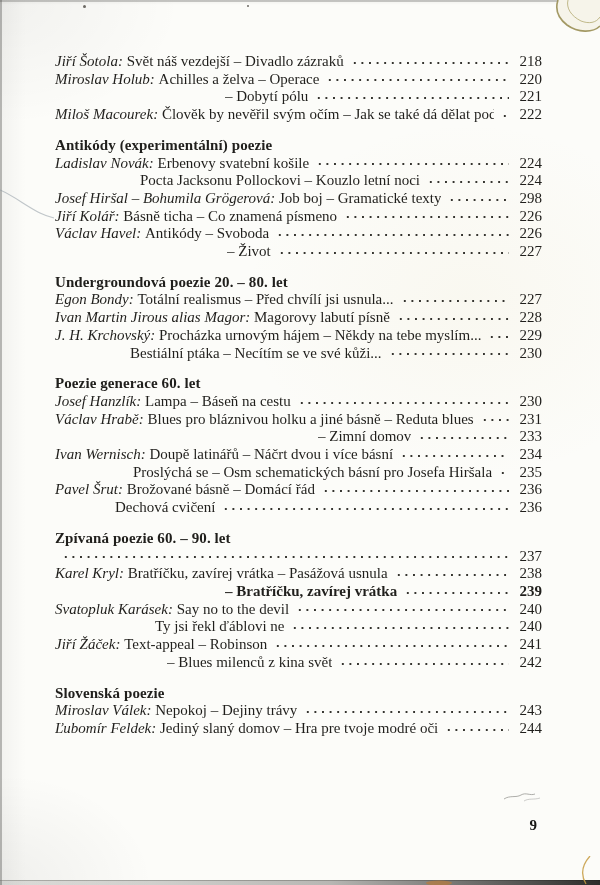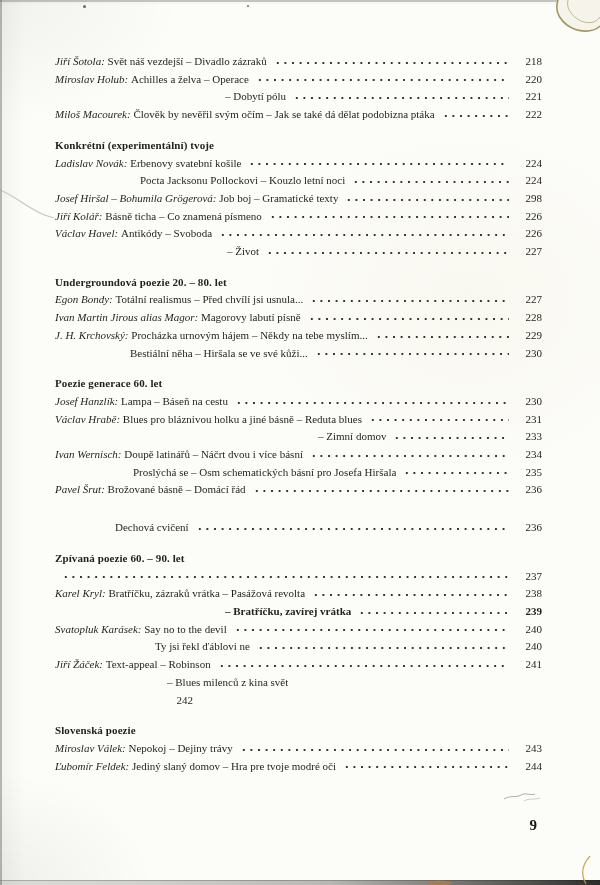--- a/index.html
+++ b/index.html
@@ -20,21 +20,21 @@
   }
   .edge-left{position:absolute;left:0;top:0;bottom:0;width:2px;background:rgba(70,70,66,0.35);}
   .edge-top{position:absolute;left:0;top:0;right:0;height:2px;background:rgba(90,90,86,0.30);}
   .edge-bottom-line{position:absolute;left:0;right:0;top:880px;height:1px;background:rgba(120,120,114,0.45);}
   .edge-bottom{
     position:absolute;left:0;right:0;bottom:0;height:5px;
     background:linear-gradient(to right, rgba(70,68,62,0.12), rgba(55,53,48,0.35) 55%, rgba(22,22,20,0.9));
   }
   .content{
     position:absolute;left:55px;right:58px;top:53px;
-    color:#201f1c;font-size:11px;line-height:17.7px;
+    color:#201f1c;font-size:15px;line-height:17.7px;
   }
   .toc-section{margin-top:13px;}
   .toc-section:first-child{margin-top:0;}
   .toc-header{font-weight:bold;letter-spacing:0.1px;}
   .toc-row{display:flex;align-items:baseline;}
   .entry-text{white-space:nowrap;flex:0 1 auto;overflow:hidden;}
   .entry-text em{font-style:italic;}
   .leader{
     flex:1 1 auto;min-width:10px;align-self:stretch;
     margin:0 7px 0 5px;
@@ -77,21 +77,21 @@
           <span class="leader"></span>
           <span class="pagenum">221</span>
         </div>
         <div class="toc-row">
           <span class="entry-text"><em class="author">Miloš Macourek:&nbsp;</em><span>Člověk by nevěřil svým očím – Jak se také dá dělat podobizna ptáka</span></span>
           <span class="leader"></span>
           <span class="pagenum">222</span>
         </div>
       </div>
       <div class="toc-section">
-        <div class="toc-header">Konkrétní (experimentální) tvoje</div>
+        <div class="toc-header">Antikódy (experimentální) poezie</div>
         <div class="toc-row">
           <span class="entry-text"><em class="author">Ladislav Novák:&nbsp;</em><span>Erbenovy svatební košile</span></span>
           <span class="leader"></span>
           <span class="pagenum">224</span>
         </div>
         <div class="toc-row" style="padding-left: 85px;">
           <span class="entry-text"><span>Pocta Jacksonu Pollockovi – Kouzlo letní noci</span></span>
           <span class="leader"></span>
           <span class="pagenum">224</span>
         </div>
@@ -127,21 +127,21 @@
           <span class="entry-text"><em class="author">Ivan Martin Jirous alias Magor:&nbsp;</em><span>Magorovy labutí písně</span></span>
           <span class="leader"></span>
           <span class="pagenum">228</span>
         </div>
         <div class="toc-row">
           <span class="entry-text"><em class="author">J. H. Krchovský:&nbsp;</em><span>Procházka urnovým hájem – Někdy na tebe myslím...</span></span>
           <span class="leader"></span>
           <span class="pagenum">229</span>
         </div>
         <div class="toc-row" style="padding-left: 75px;">
-          <span class="entry-text"><span>Bestiální něha – Hiršala se ve své kůži...</span></span>
+          <span class="entry-text"><span>Bestiální ptáka – Necítím se ve své kůži...</span></span>
           <span class="leader"></span>
           <span class="pagenum">230</span>
         </div>
       </div>
       <div class="toc-section">
         <div class="toc-header">Poezie generace 60. let</div>
         <div class="toc-row">
           <span class="entry-text"><em class="author">Josef Hanzlík:&nbsp;</em><span>Lampa – Báseň na cestu</span></span>
           <span class="leader"></span>
           <span class="pagenum">230</span>
@@ -164,34 +164,34 @@
         <div class="toc-row" style="padding-left: 78px;">
           <span class="entry-text"><span>Proslýchá se – Osm schematických básní pro Josefa Hiršala</span></span>
           <span class="leader"></span>
           <span class="pagenum">235</span>
         </div>
         <div class="toc-row">
           <span class="entry-text"><em class="author">Pavel Šrut:&nbsp;</em><span>Brožované básně – Domácí řád</span></span>
           <span class="leader"></span>
           <span class="pagenum">236</span>
         </div>
-        <div class="toc-row" style="padding-left: 60px; margin-top: 20px;">
+        <div class="toc-row" style="padding-left: 60px;">
           <span class="entry-text"><span>Dechová cvičení</span></span>
           <span class="leader"></span>
           <span class="pagenum">236</span>
         </div>
       </div>
       <div class="toc-section">
         <div class="toc-header">Zpívaná poezie 60. – 90. let</div>
         <div class="toc-row">
           <span class="leader"></span>
           <span class="pagenum">237</span>
         </div>
         <div class="toc-row">
-          <span class="entry-text"><em class="author">Karel Kryl:&nbsp;</em><span>Bratříčku, zázraků vrátka – Pasážová revolta</span></span>
+          <span class="entry-text"><em class="author">Karel Kryl:&nbsp;</em><span>Bratříčku, zavírej vrátka – Pasážová usnula</span></span>
           <span class="leader"></span>
           <span class="pagenum">238</span>
         </div>
         <div class="toc-row" style="padding-left: 170px; font-weight: bold;">
           <span class="entry-text"><span>– Bratříčku, zavírej vrátka</span></span>
           <span class="leader"></span>
           <span class="pagenum">239</span>
         </div>
         <div class="toc-row">
           <span class="entry-text"><em class="author">Svatopluk Karásek:&nbsp;</em><span>Say no to the devil</span></span>
@@ -201,21 +201,21 @@
         <div class="toc-row" style="padding-left: 100px;">
           <span class="entry-text"><span>Ty jsi řekl ďáblovi ne</span></span>
           <span class="leader"></span>
           <span class="pagenum">240</span>
         </div>
         <div class="toc-row">
           <span class="entry-text"><em class="author">Jiří Žáček:&nbsp;</em><span>Text-appeal – Robinson</span></span>
           <span class="leader"></span>
           <span class="pagenum">241</span>
         </div>
-        <div class="toc-row" style="padding-left: 112px; flex-direction: column;">
+        <div class="toc-row" style="padding-left: 112px;">
           <span class="entry-text"><span>– Blues milenců z kina svět</span></span>
           <span class="leader"></span>
           <span class="pagenum">242</span>
         </div>
       </div>
       <div class="toc-section">
         <div class="toc-header">Slovenská poezie</div>
         <div class="toc-row">
           <span class="entry-text"><em class="author">Miroslav Válek:&nbsp;</em><span>Nepokoj – Dejiny trávy</span></span>
           <span class="leader"></span>

